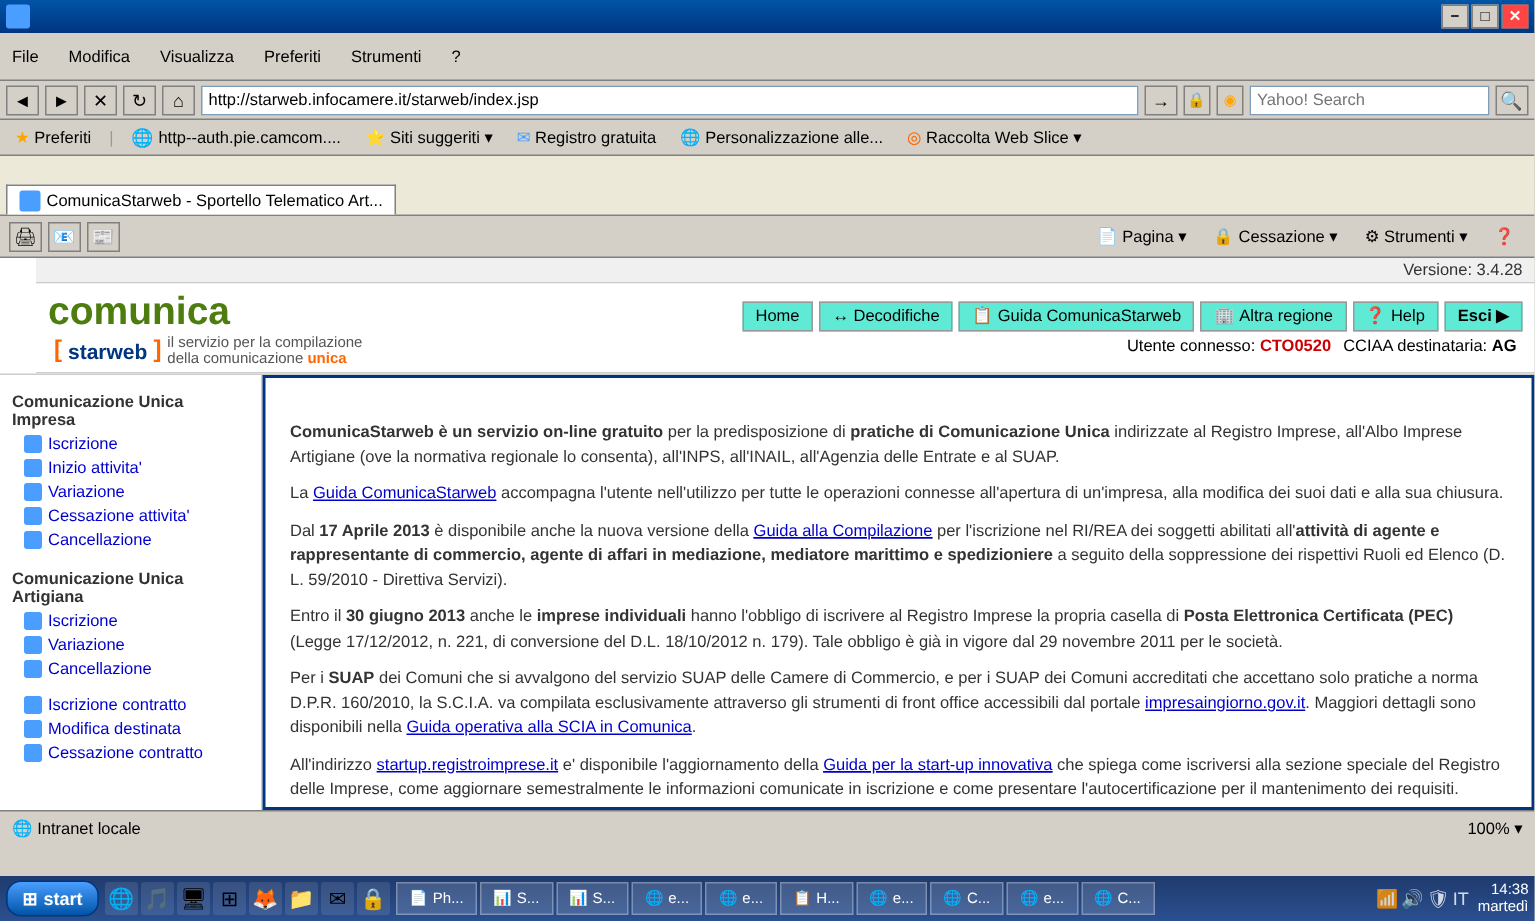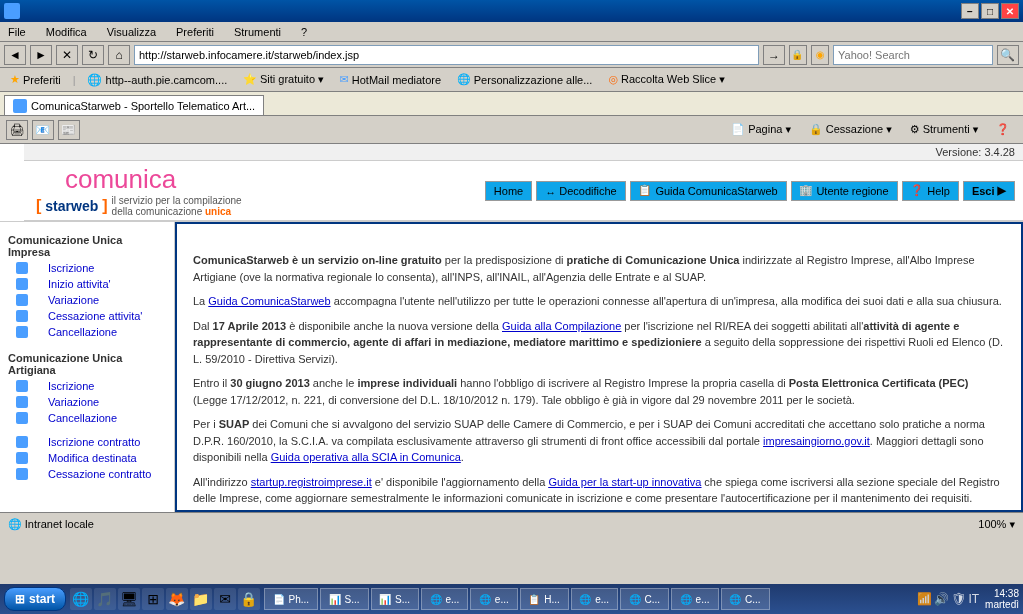--- a/index.html
+++ b/index.html
@@ -22,21 +22,21 @@
     .title-bar-controls { display: flex; gap: 2px; }
     .title-btn {
       width: 18px; height: 16px; background: #d4d0c8; border: 1px solid #808080;
       display: flex; align-items: center; justify-content: center; font-size: 10px; color: black; cursor: pointer;
     }
     .title-btn.close { background: #ff4444; color: white; }
 
     
     .menu-bar {
       background: #d4d0c8;
-      height: 20px;
+      height: 32px;
       display: flex;
       align-items: center;
       padding: 2px 4px;
       gap: 12px;
       font-size: 11px;
       border-bottom: 1px solid #808080;
     }
     .menu-item { cursor: pointer; padding: 2px 4px; }
 
     
@@ -75,21 +75,21 @@
       overflow: hidden;
     }
     .fav-item {
       display: flex; align-items: center; gap: 3px; cursor: pointer; white-space: nowrap;
       padding: 2px 4px;
     }
 
     
     .tab-bar {
       background: #ece9d8;
-      height: 24px;
+      height: 40px;
       display: flex;
       align-items: flex-end;
       padding: 0 4px;
       gap: 2px;
       border-bottom: 1px solid #808080;
     }
     .tab {
       background: #d4d0c8; border: 1px solid #808080; border-bottom: none;
       padding: 3px 8px; font-size: 11px; cursor: pointer; display: flex; align-items: center; gap: 4px;
       height: 20px;
@@ -130,21 +130,21 @@
       font-size: 11px;
       overflow-y: auto;
       flex-shrink: 0;
     }
     .sidebar-section { margin-bottom: 8px; }
     .sidebar-title {
       font-weight: bold; color: #333; padding: 4px 8px 2px 8px;
       font-size: 11px;
     }
     .sidebar-item {
-      display: flex; align-items: center; gap: 20px;
+      display: flex; align-items: center; gap: 4px;
       padding: 2px 8px 2px 16px; cursor: pointer; color: #0000cc;
     }
     .sidebar-bullet {
       width: 12px; height: 12px; background: #4a9eff; border-radius: 2px;
       display: inline-block; flex-shrink: 0;
     }
 
     
     .content {
       flex: 1;
@@ -169,21 +169,21 @@
       border-bottom: 1px solid #ccc;
       display: flex;
       align-items: center;
       justify-content: space-between;
       padding: 4px 8px;
       height: 60px;
     }
     .logo-area { display: flex; flex-direction: column; }
     .nav-btn-app {
       display: flex; align-items: center; gap: 3px;
-      padding: 2px 8px; background: #0ea5e9; border: 1px solid #999;
+      padding: 2px 8px; background: #5eead4; border: 1px solid #999;
       font-size: 11px; cursor: pointer; height: 20px;
     }
 
     
     .status-bar {
       background: #d4d0c8;
       height: 24px;
       display: flex;
       align-items: center;
       justify-content: space-between;
@@ -274,25 +274,25 @@
     <span style="color:#ffa500;">★</span>
     <span>Preferiti</span>
   </span>
   <span style="color:#999;">|</span>
   <span class="fav-item">
     <span style="color:#4a9eff; font-size:12px;">🌐</span>
     <span>http--auth.pie.camcom....</span>
   </span>
   <span class="fav-item">
     <span>⭐</span>
-    <span>Siti gratuito ▾</span>
+    <span>Siti suggeriti ▾</span>
   </span>
   <span class="fav-item">
     <span style="color:#4a9eff;">✉</span>
-    <span>HotMail mediatore</span>
+    <span>Registro gratuita</span>
   </span>
   <span class="fav-item">
     <span style="color:#4a9eff;">🌐</span>
     <span>Personalizzazione alle...</span>
   </span>
   <span class="fav-item">
     <span style="color:#ff6600;">◎</span>
     <span>Raccolta Web Slice ▾</span>
   </span>
 </div>
@@ -329,21 +329,21 @@
 
 <div style="background:white; border-bottom: 1px solid #ccc; padding-left: 24px;">
 
   <div class="version-info">
     <span>Versione: 3.4.28</span>
   </div>
 
   <div class="app-header">
     <div class="logo-area">
       <div style="display:flex; align-items:baseline; gap:2px;">
-        <span style="font-size:26px; font-weight:normal; color:#ec4899;margin-left:33px;">comunica</span>
+        <span style="font-size:26px; font-weight:bold; color:#4d7c0f;">comunica</span>
       </div>
       <div style="display:flex; align-items:center; gap:4px; margin-left:4px;">
         <span style="color:#ff6600; font-size:16px; font-weight:bold;">[</span>
         <span style="font-size:14px; font-weight:bold; color:#003580;">starweb</span>
         <span style="color:#ff6600; font-size:16px; font-weight:bold;">]</span>
         <span style="font-size:10px; color:#555; max-width:200px;">il servizio per la compilazione<br>della comunicazione <span style="color:#ff6600; font-weight:bold;">unica</span></span>
       </div>
     </div>
 
     <div style="display:flex; flex-direction:column; gap:4px; align-items:flex-end;">
@@ -354,30 +354,40 @@
         <div class="nav-btn-app">
           <span>↔</span>
           <span>Decodifiche</span>
         </div>
         <div class="nav-btn-app">
           <span>📋</span>
           <span>Guida ComunicaStarweb</span>
         </div>
         <div class="nav-btn-app">
           <span>🏢</span>
-          <span>Utente regione</span>
+          <span>Altra regione</span>
         </div>
         <div class="nav-btn-app">
           <span>❓</span>
           <span>Help</span>
         </div>
         <div class="nav-btn-app" style="font-weight:bold;">
           <span>Esci</span>
           <span>▶</span>
         </div>
+      </div>
+      <div style="display:flex; gap:8px; font-size:11px; padding-right:4px;">
+        <span>
+          <span>Utente connesso:</span>
+          <strong style="color:#cc0000;">CTO0520</strong>
+        </span>
+        <span>
+          <span>CCIAA destinataria:</span>
+          <strong>AG</strong>
+        </span>
       </div>
     </div>
   </div>
 </div>
 
 <div class="main-area" style="height: 290px;">
 
   <div class="sidebar">
 
     <div class="sidebar-section">

